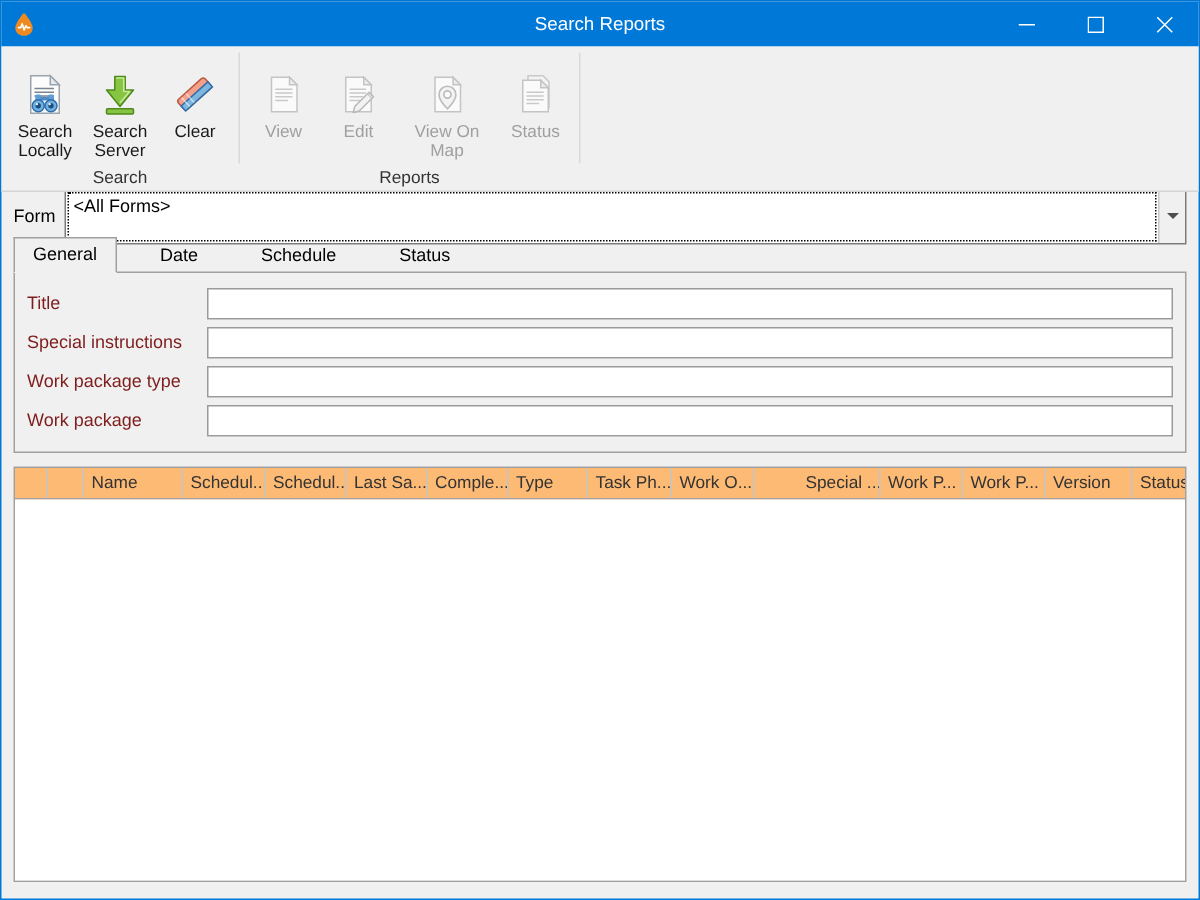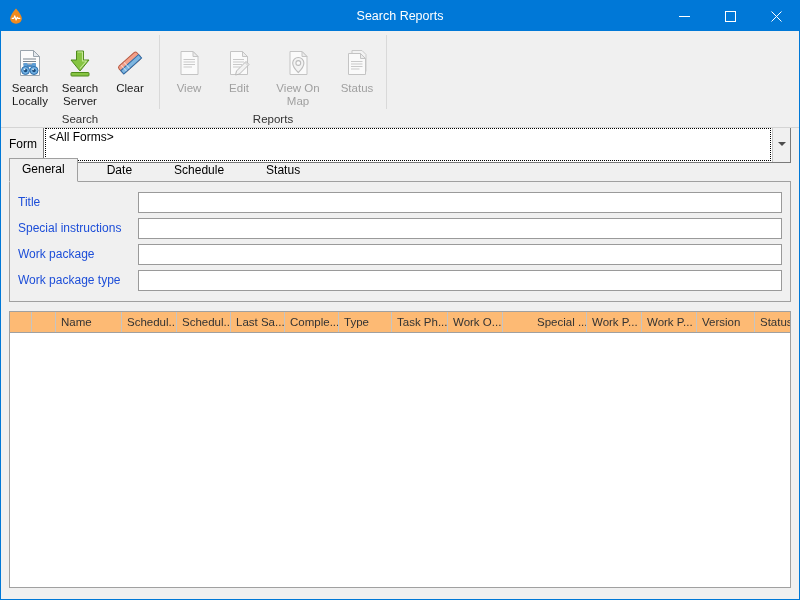--- a/index.html
+++ b/index.html
@@ -223,21 +223,21 @@
     align-items: center;
     height: 22px;
     margin-bottom: 4px;
     padding: 0 8px;
   }
   .field-row:last-child { margin-bottom: 0; }
   .field-label {
     width: 120px;
     flex: 0 0 auto;
     font-size: 12px;
-    color: #1d4ed8;
+    color: #7f1d1d;
   }
   .field-input {
     flex: 1 1 auto;
     height: 21px;
     background: #ffffff;
     border: 1px solid #9a9a9a;
     box-sizing: border-box;
     font-family: "Liberation Sans", sans-serif;
     font-size: 12px;
     color: #000;
@@ -476,25 +476,25 @@
     <div class="tabpanel">
       <div class="field-row">
         <span class="field-label">Title</span>
         <input class="field-input" type="text" value="" style="">
       </div>
       <div class="field-row">
         <span class="field-label">Special instructions</span>
         <input class="field-input" type="text" value="" style="">
       </div>
       <div class="field-row">
+        <span class="field-label">Work package type</span>
+        <input class="field-input" type="text" value="" style="">
+      </div>
+      <div class="field-row">
         <span class="field-label">Work package</span>
-        <input class="field-input" type="text" value="" style="">
-      </div>
-      <div class="field-row">
-        <span class="field-label">Work package type</span>
         <input class="field-input" type="text" value="" style="">
       </div>
     </div>
   </div>
 
   <div class="grid-wrap">
     <div class="grid-header" id="grid-header">
         <div class="gh-cell" style="width: 22px;"></div>
         <div class="gh-cell" style="width: 24px;"></div>
         <div class="gh-cell" style="width: 66px;">Name</div>

